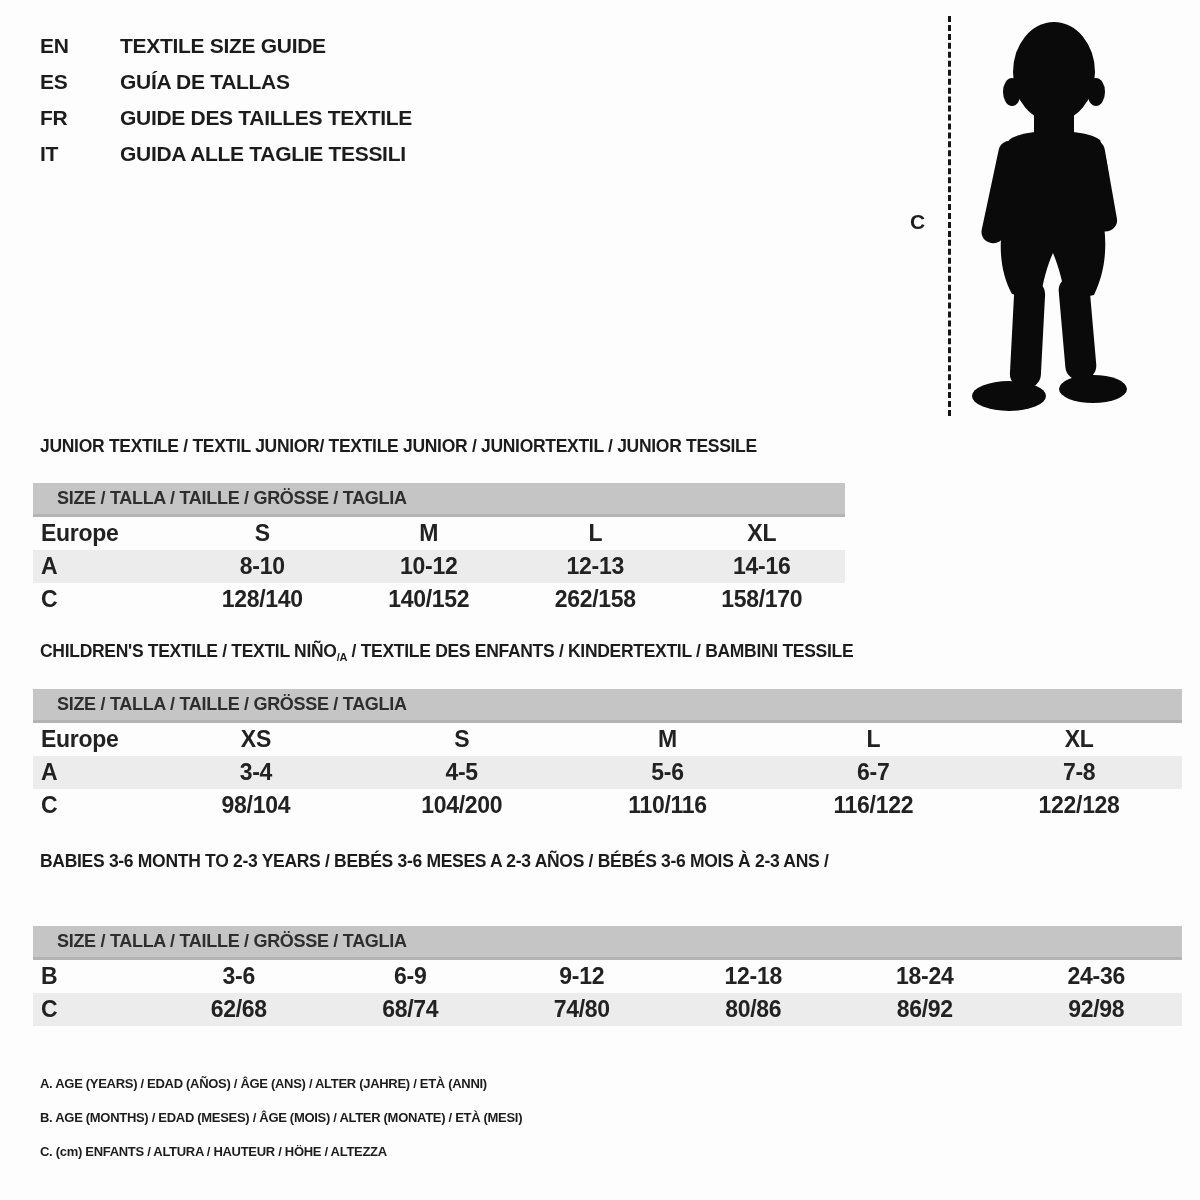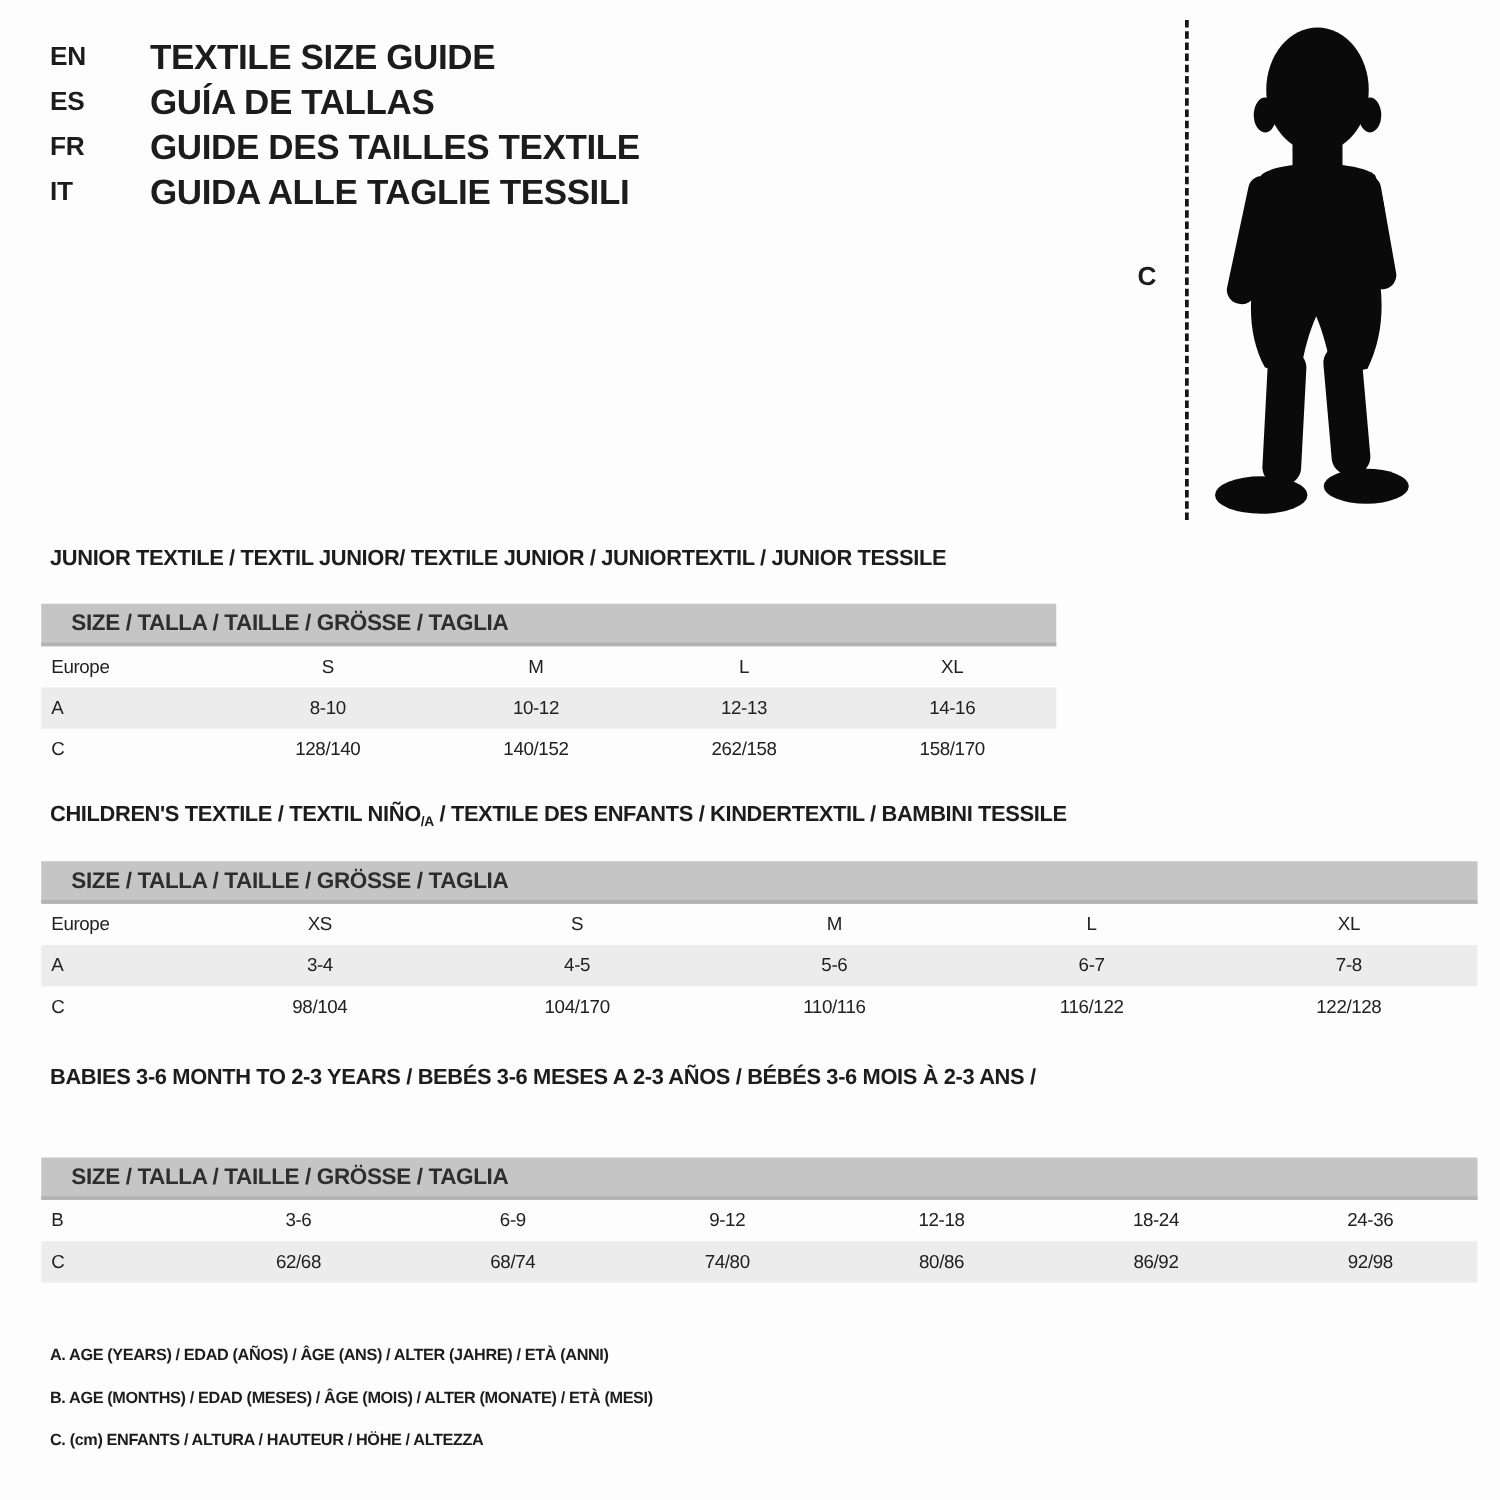--- a/index.html
+++ b/index.html
@@ -10,21 +10,21 @@
     color:#1c1c1c;
     -webkit-font-smoothing:antialiased;
   }
   .canvas{
     position:relative;width:1200px;height:1200px;background:#fdfdfd;overflow:hidden;
   }
   
   .lang-list{position:absolute;left:40px;top:28px;}
   .lang-row{display:flex;height:36px;align-items:center;}
   .lang-code{width:80px;font-size:21px;font-weight:700;letter-spacing:-0.3px;}
-  .lang-title{font-size:28px;font-weight:700;letter-spacing:-0.3px;}
+  .lang-title{font-size:21px;font-weight:700;letter-spacing:-0.3px;}
   
   .measure-line{
     position:absolute;left:948px;top:16px;height:400px;width:0;
     border-left:3.5px dashed #161616;
   }
   .measure-label{
     position:absolute;left:910px;top:210px;
     font-size:21px;font-weight:700;
   }
   .silhouette{position:absolute;left:962px;top:12px;}
@@ -39,21 +39,21 @@
   .sg-table{position:absolute;left:33px;}
   .size-bar{
     height:31px;background:#c5c5c5;border-bottom:3px solid #b3b3b3;
     display:flex;align-items:center;padding-left:24px;
     font-size:18px;font-weight:700;color:#2e2e2e;letter-spacing:-0.3px;
   }
   .rows .trow{display:flex;height:33px;align-items:center;}
   .rows .trow:nth-child(even){background:#ececec;}
   .tcell{
     flex:1;text-align:center;
-    font-size:15px;font-weight:400;letter-spacing:-0.3px;color:#222;
+    font-size:23px;font-weight:700;letter-spacing:-0.3px;color:#222;
   }
   .tcell.label{flex:0 0 auto;text-align:left;padding-left:8px;}
   .t-junior{width:812px;}
   .t-junior .tcell.label{width:138px;}
   .t-wide{width:1149px;}
   .t-wide .tcell.label{width:112px;}
   
   .legend{position:absolute;left:40px;top:1066px;}
   .legend-line{height:34px;display:flex;align-items:center;font-size:13px;font-weight:700;letter-spacing:-0.3px;}
 </style>
@@ -157,21 +157,21 @@
         <div class="tcell label">A</div>
         <div class="tcell">3-4</div>
         <div class="tcell">4-5</div>
         <div class="tcell">5-6</div>
         <div class="tcell">6-7</div>
         <div class="tcell">7-8</div>
       </div>
       <div class="trow">
         <div class="tcell label">C</div>
         <div class="tcell">98/104</div>
-        <div class="tcell">104/170</div>
+        <div class="tcell">104/200</div>
         <div class="tcell">110/116</div>
         <div class="tcell">116/122</div>
         <div class="tcell">122/128</div>
       </div>
     </div>
   </div>
 
   <div class="section-title" style="top:851px">BABIES 3-6 MONTH TO 2-3 YEARS / BEBÉS 3-6 MESES A 2-3 AÑOS / BÉBÉS 3-6 MOIS À 2-3 ANS /</div>
   <div class="sg-table t-wide" style="top:926px">
     <div class="size-bar">SIZE / TALLA / TAILLE / GRÖSSE / TAGLIA</div>

